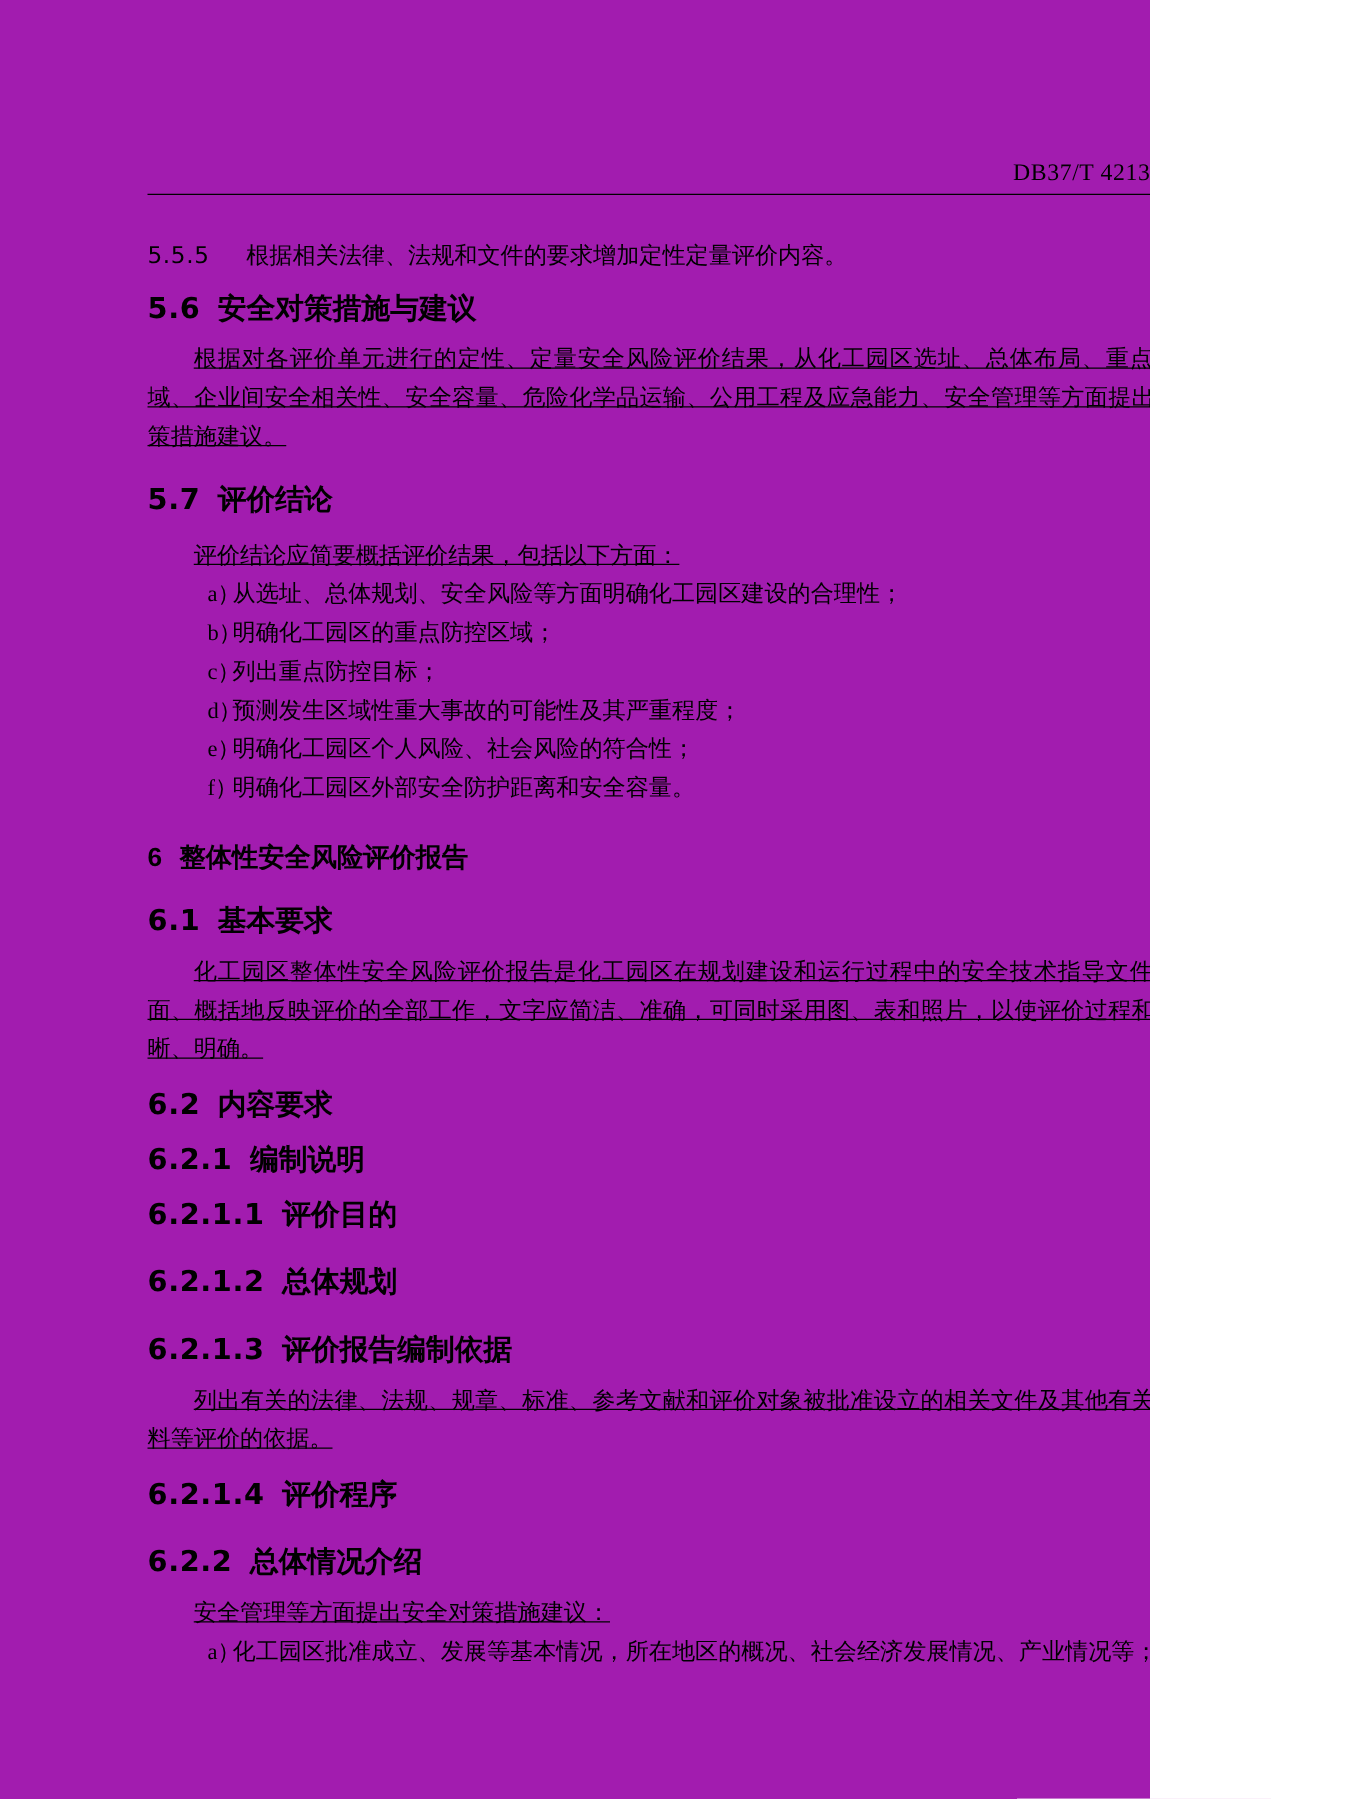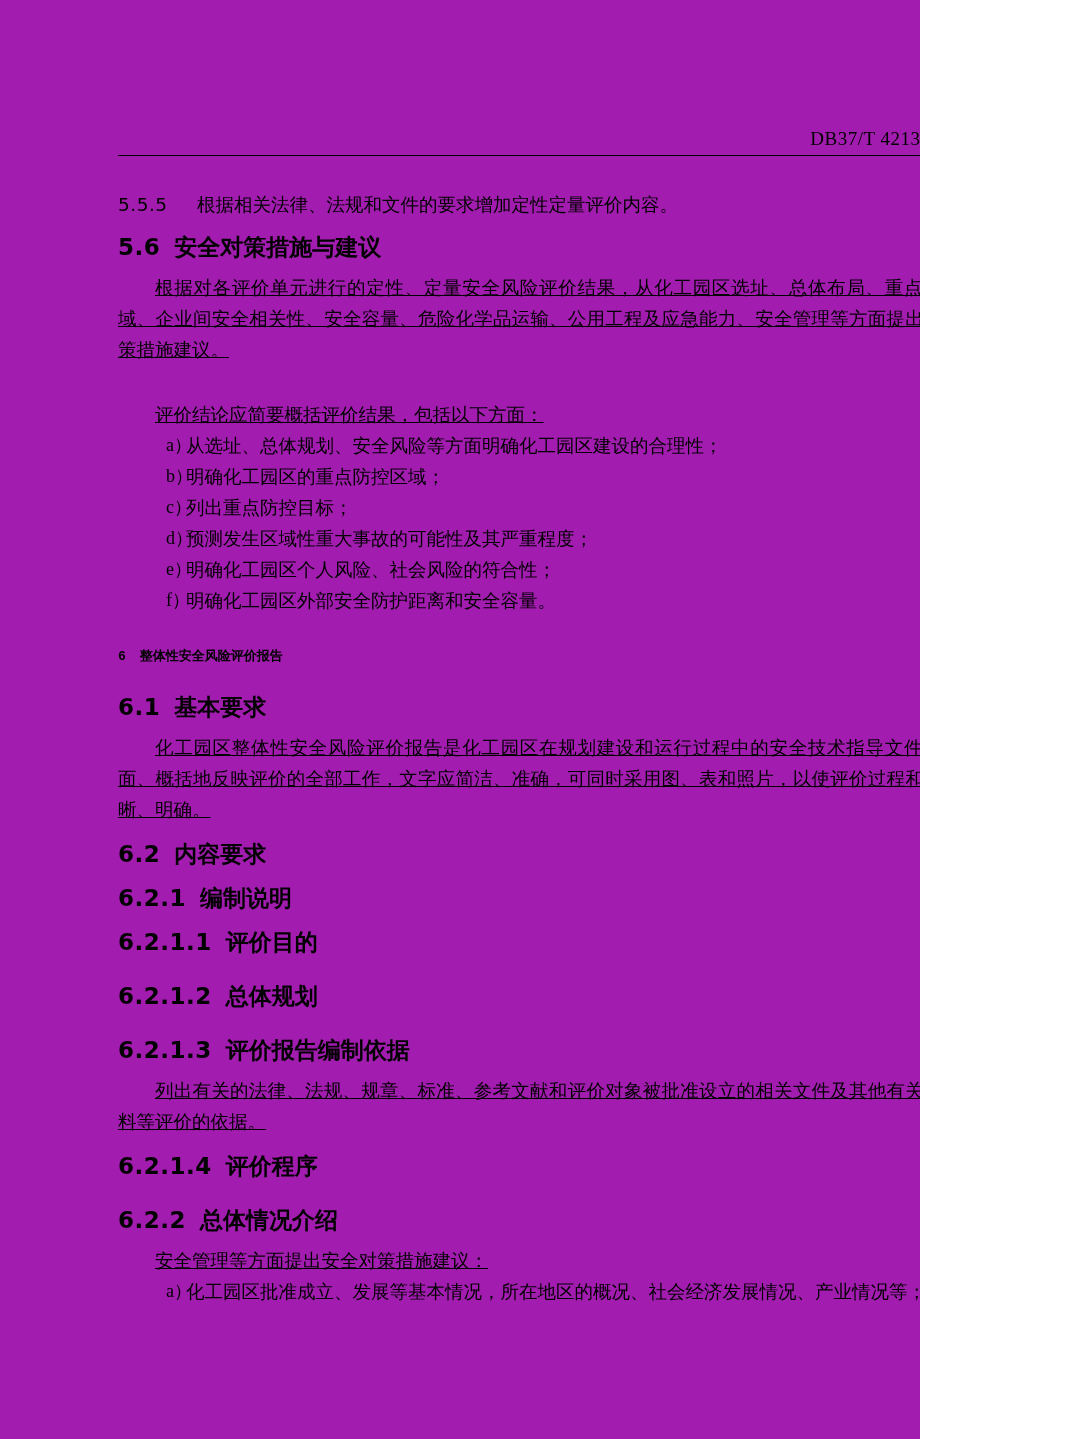--- a/index.html
+++ b/index.html
@@ -68,23 +68,23 @@
     line-height: 30px;
     margin: 0;
     white-space: nowrap;
   }
   .sec-heading .idx {
     font-weight: bold;
     letter-spacing: 0.5px;
     margin-right: 14px;
   }
   .h1-heading {
-    font-family: Liberation Mono, monospace;
+    font-family: Liberation Sans, sans-serif;
     font-weight: bold;
-    font-size: 13px;
+    font-size: 21px;
     line-height: 30px;
     margin: 0;
     white-space: nowrap;
   }
   .h1-heading .idx {
     margin-right: 14px;
   }
   p.para {
     font-family: "DejaVu Sans", "Liberation Sans", sans-serif;
     font-size: 18.5px;
@@ -149,20 +149,23 @@
       <div class="gap-10"></div>
 
       <div class="sec-heading">
         <span class="idx">5.6</span><span>安全对策措施与建议</span>
       </div>
       <div class="gap-10"></div>
       <p class="para">根据对各评价单元进行的定性、定量安全风险评价结果，从化工园区选址、总体布局、重点防控区域、企业间安全相关性、安全容量、危险化学品运输、公用工程及应急能力、安全管理等方面提出安全对策措施建议。</p>
 
       <div class="gap-20"></div>
 
+      <div class="sec-heading">
+        <span class="idx">5.7</span><span>评价结论</span>
+      </div>
       <div class="gap-14"></div>
       <p class="para">评价结论应简要概括评价结果，包括以下方面：</p>
       <ul class="list">
         <li>
           <span class="marker">a）</span>
           <span class="txt">从选址、总体规划、安全风险等方面明确化工园区建设的合理性；</span>
         </li>
         <li>
           <span class="marker">b）</span>
           <span class="txt">明确化工园区的重点防控区域；</span>

